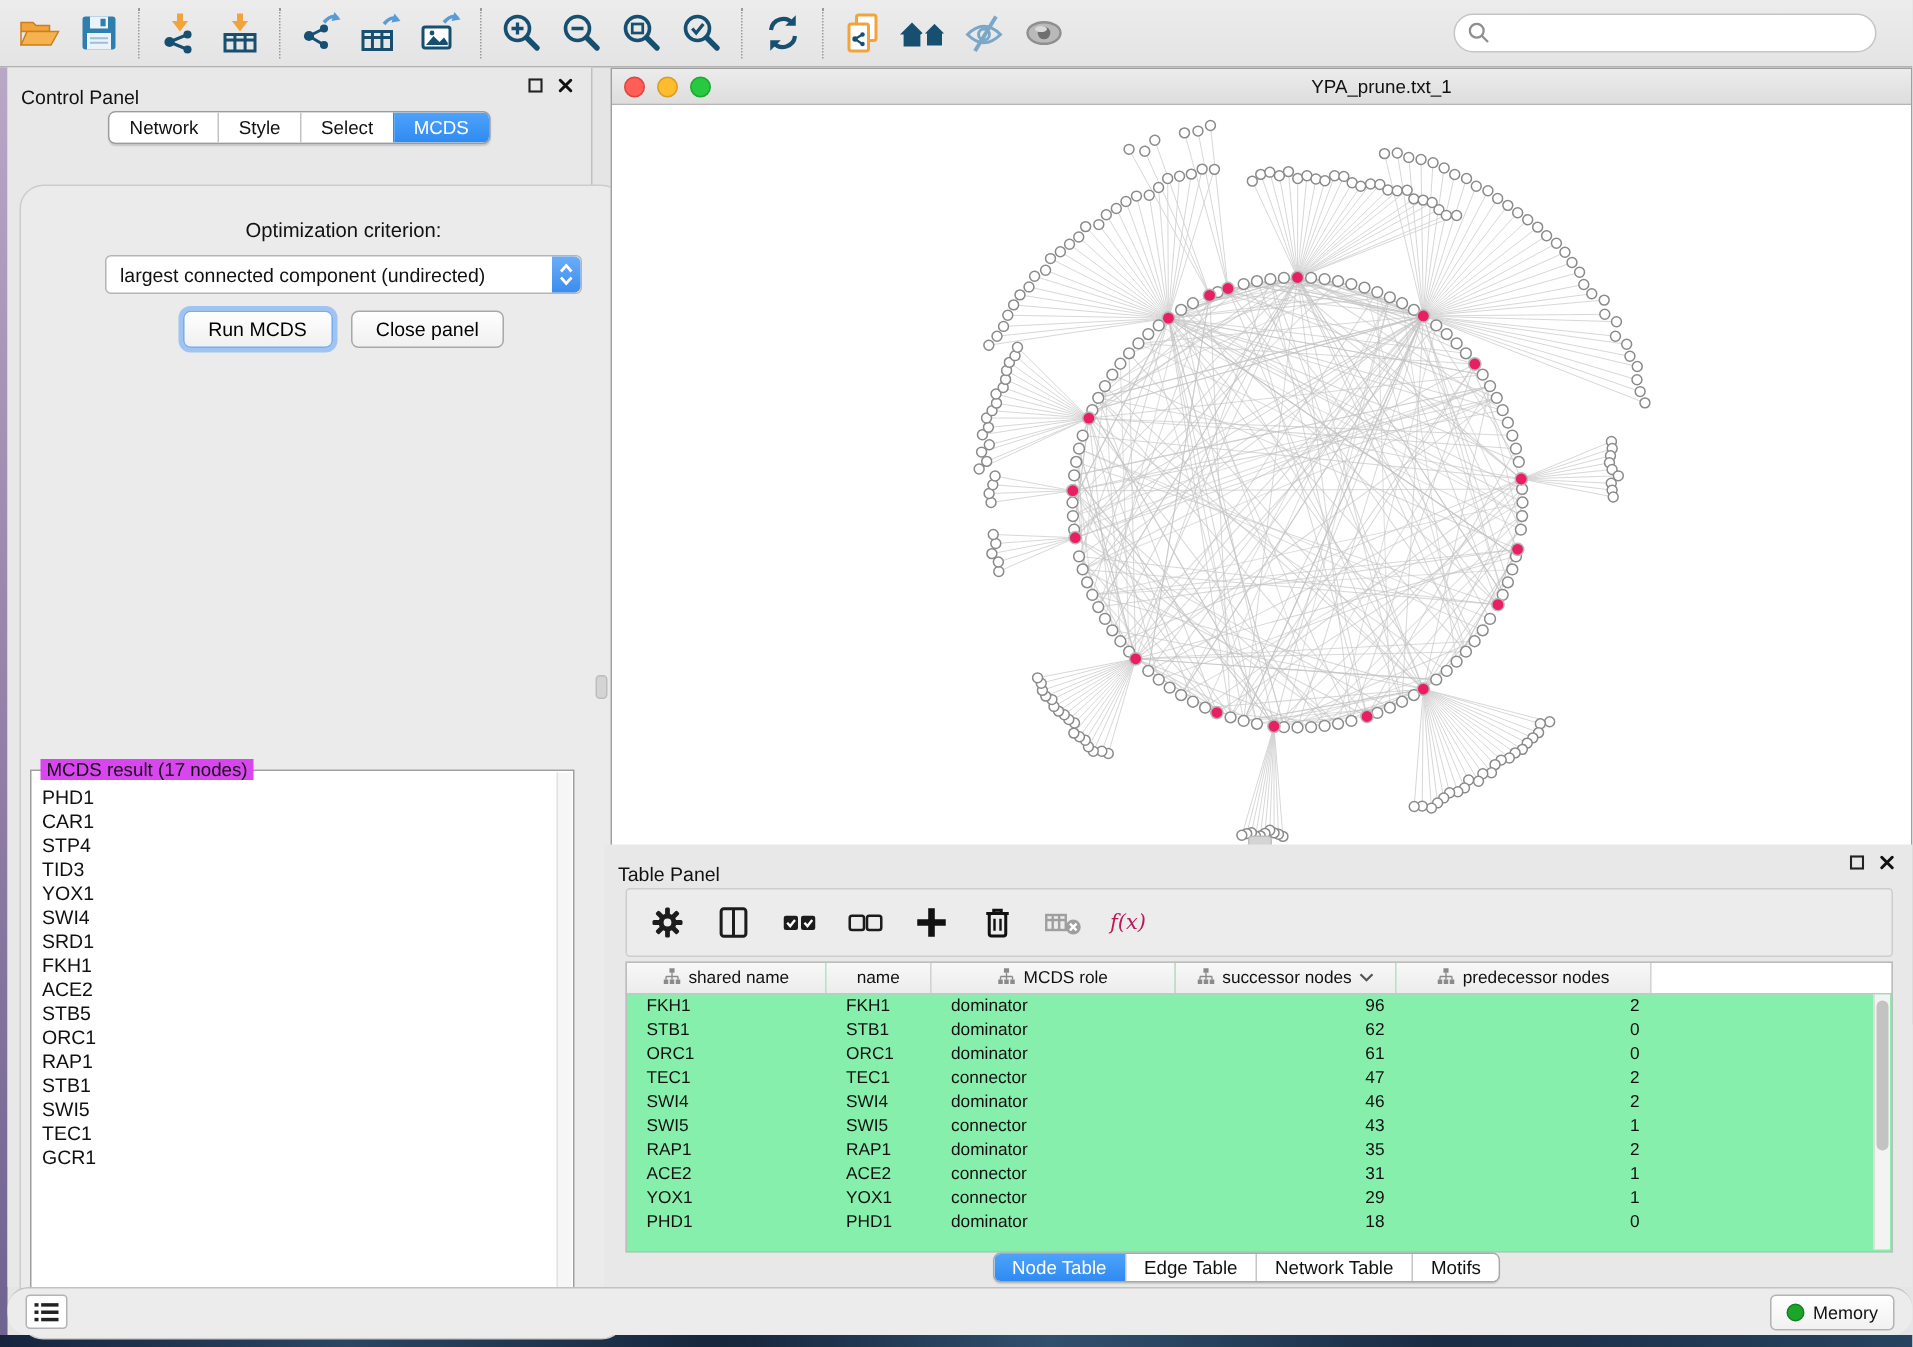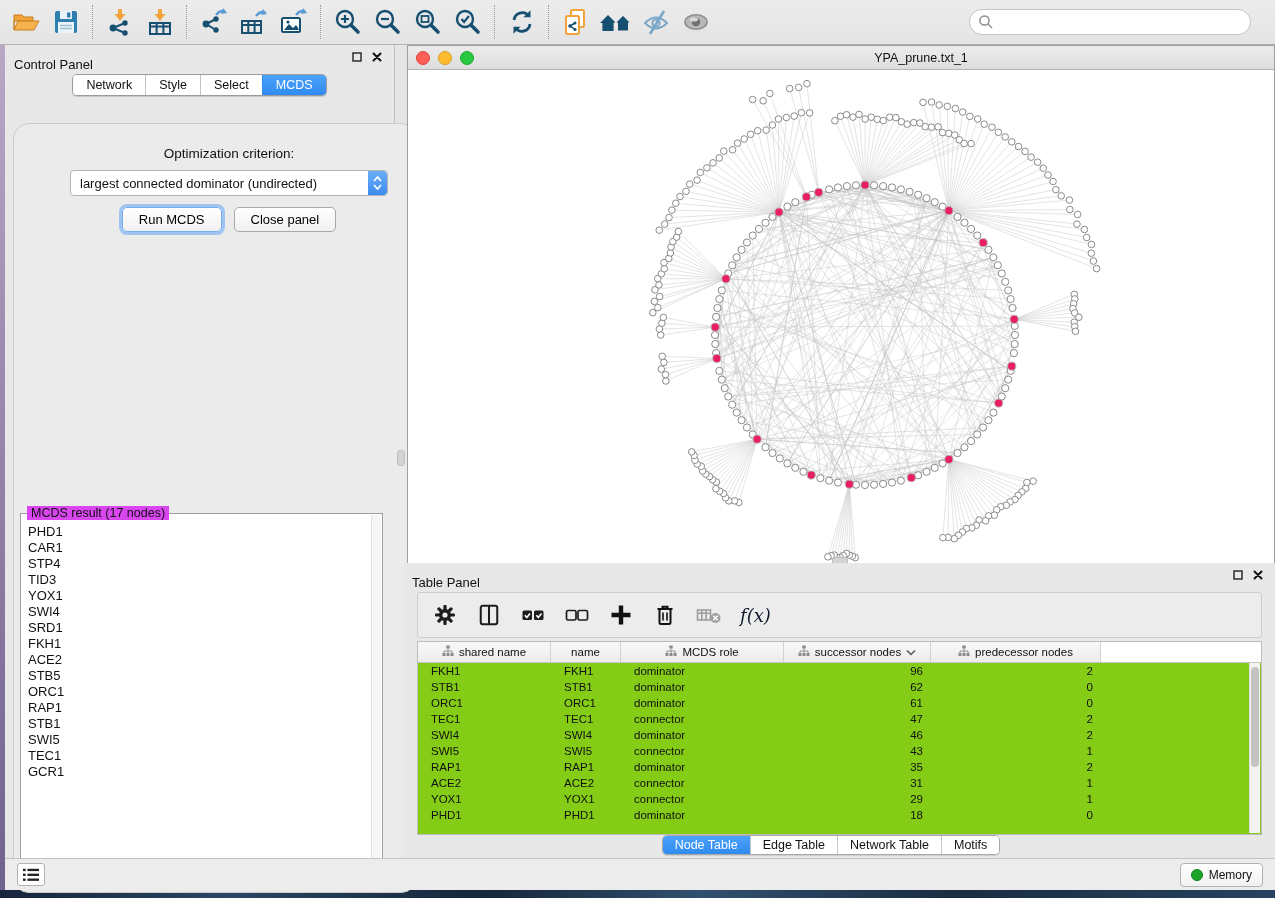--- a/index.html
+++ b/index.html
@@ -52,41 +52,41 @@
   .light{width:12px;height:12px;border-radius:50%;margin-right:8px;flex:0 0 auto;}
   #net-title .t{position:absolute;left:0;right:0;text-align:center;font-size:12.5px;padding-left:160px;}
   #net-canvas{width:866px;height:493px;display:block;background:#fff;}
   #split-h{left:832px;top:557px;width:14px;height:6px;background:#d4d4d4;border:1px solid #bdbdbd;border-radius:3px;}
   #split-v{left:397px;top:450px;width:6px;height:14px;background:#d4d4d4;border:1px solid #bdbdbd;border-radius:3px;}
   
   #table-panel{left:403px;top:563px;width:872px;height:295px;background:#e8e8e8;box-sizing:border-box;}
   #tp-toolbar{left:14px;top:29px;width:845px;height:46px;background:#ececec;border:1px solid #cdcdcd;border-radius:3px;
               display:flex;align-items:center;gap:18px;padding:0 14px;box-sizing:border-box;}
   .tpi{display:flex;align-items:center;justify-content:center;width:26px;height:26px;}
-  #fx-label{font-family:"DejaVu Serif",serif;font-style:italic;font-size:18px;color:#0f172a;}
-  #table-wrap{left:14px;top:78px;width:845px;height:194px;background:#84cc16;border:1px solid #bdbdbd;box-sizing:border-box;overflow:hidden;}
+  #fx-label{font-family:"DejaVu Serif",serif;font-style:italic;font-size:14px;color:#be185d;}
+  #table-wrap{left:14px;top:78px;width:845px;height:194px;background:#86efac;border:1px solid #bdbdbd;box-sizing:border-box;overflow:hidden;}
   #thead{display:flex;height:20px;border-bottom:1px solid #c6c6c6;}
   .th{background:linear-gradient(#f8f8f8,#ececec);border-right:1px solid #d2d2d2;display:flex;align-items:center;
       justify-content:center;gap:5px;font-size:11.5px;box-sizing:border-box;}
   .th.plain{background:#fff;border-right:none;}
   .c0{width:133px;} .c1{width:70px;} .c2{width:163px;} .c3{width:147px;} .c4{width:170px;} .cf{flex:1;}
   .trow{display:flex;height:16px;align-items:center;}
   .td{font-size:11.5px;box-sizing:border-box;padding:0 8px 0 13px;white-space:nowrap;}
   .td.num{text-align:right;padding-right:8px;}
   #tbody{position:relative;}
   #tscroll{position:absolute;right:1px;top:21px;width:10px;bottom:1px;background:#f3f3f3;border-left:1px solid #ddd;}
   #tthumb{position:absolute;left:1px;right:1px;top:4px;height:100px;background:#c3c3c3;border-radius:5px;}
   #bottom-tabs-row{position:absolute;left:0;right:16px;top:272px;display:flex;justify-content:center;}
   .seg2{display:inline-flex;border:1px solid #a8a8a8;border-radius:5px;overflow:hidden;background:#fff;box-shadow:0 1px 1px rgba(0,0,0,.12);}
   .seg2 .tab{padding:2px 12px;font-size:12.5px;background:#fff;border-left:1px solid #c6c6c6;}
   .seg2 .tab:first-child{border-left:none;}
   .seg2 .tab.active{background:linear-gradient(#4da2fb,#2f8bf1);color:#fff;border-left-color:#2f8bf1;}
   
   #status-bar{left:5px;top:858px;width:1270px;height:32px;background:#ececec;border-top:1px solid #c2c2c2;
-              display:flex;align-items:center;padding:0 12px;box-sizing:border-box;}
+              display:flex;align-items:center;padding:0 12px;box-sizing:border-box;border-radius:14px;}
   #list-btn{width:26px;height:21px;background:#fff;border:1px solid #b3b3b3;border-radius:3px;
             display:flex;align-items:center;justify-content:center;}
   #memory-btn{margin-left:auto;background:linear-gradient(#ffffff,#f1f1f1);border:1px solid #b3b3b3;border-radius:4px;
               height:22px;display:flex;align-items:center;gap:6px;padding:0 10px;font-size:12px;}
   #memory-dot{width:10px;height:10px;border-radius:50%;background:#1ca52b;border:1px solid #128020;}
 </style>
 </head>
 <body>
 
 <div id="toolbar" class="abs">
@@ -253,21 +253,21 @@
       <span class="seg" id="cp-tabs">
         <span class="tab">Network</span>
         <span class="tab">Style</span>
         <span class="tab">Select</span>
         <span class="tab active">MCDS</span>
       </span>
     </div>
   <div id="cp-inner" class="abs">
     <div id="opt-label">Optimization criterion:</div>
     <div id="dropdown">
-      <span class="dd-text">largest connected dominator (undirected)</span>
+      <span class="dd-text">largest connected component (undirected)</span>
       <span id="dd-stepper">
           <svg width="11" height="16" viewBox="0 0 11 16">
             <path d="M2 6l3.5-4L9 6" stroke="#fff" stroke-width="1.8" fill="none"></path>
             <path d="M2 10l3.5 4L9 10" stroke="#fff" stroke-width="1.8" fill="none"></path>
           </svg>
         </span>
     </div>
     <div class="btn-row">
       <button class="aqua-btn focus">Run MCDS</button>
       <button class="aqua-btn">Close panel</button>

